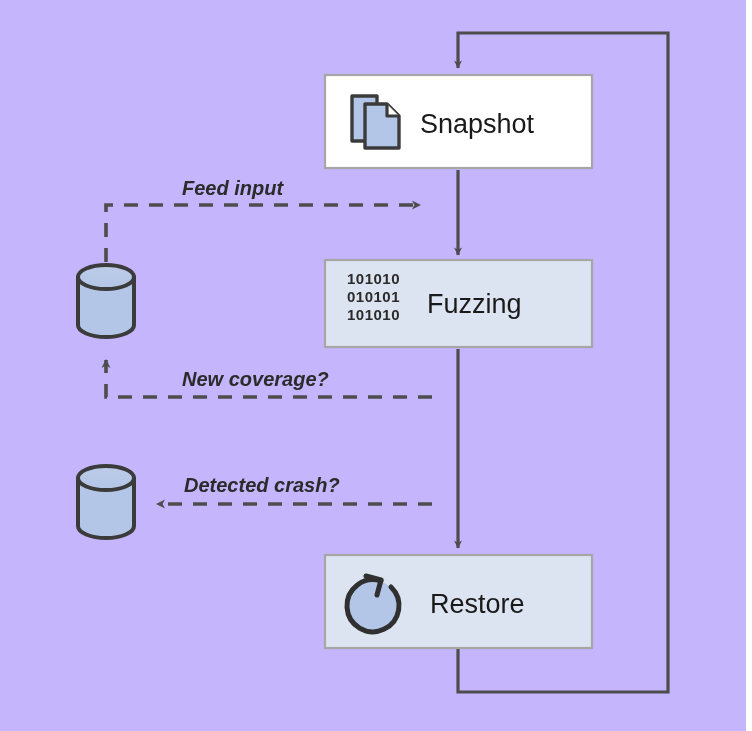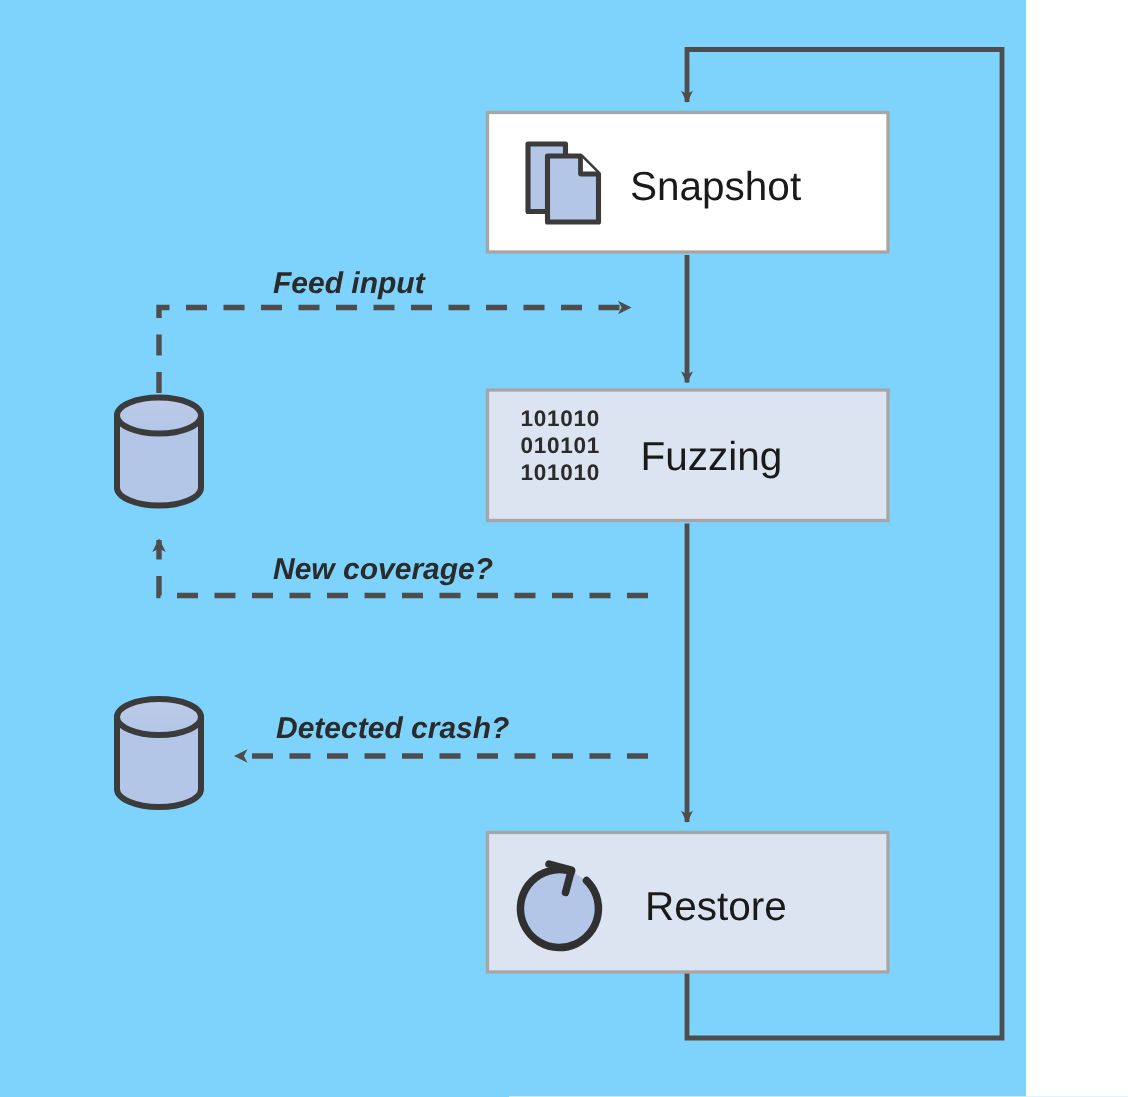--- a/index.html
+++ b/index.html
@@ -8,23 +8,23 @@
     background: #ffffff;
   }
   body {
     width: 752px;
     height: 731px;
     font-family: "Liberation Sans", sans-serif;
     overflow: hidden;
   }
   #diagram-root {
     position: relative;
-    width: 684px;
+    width: 746px;
     height: 731px;
-    background: #7dd3fc;
+    background: #c4b5fd;
   }
   #diagram-svg {
     position: absolute;
     top: 0;
     left: 0;
     width: 752px;
     height: 731px;
   }
   .node-label {
     font-family: "Liberation Sans", sans-serif;

